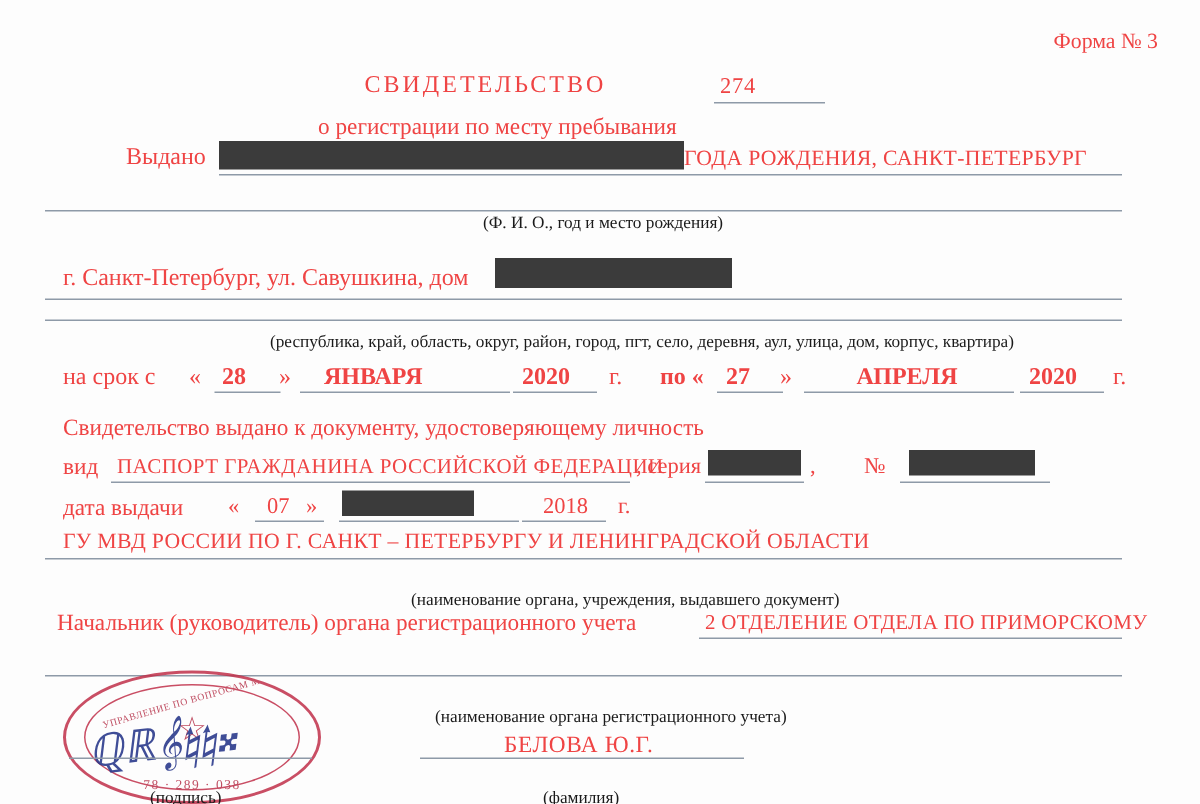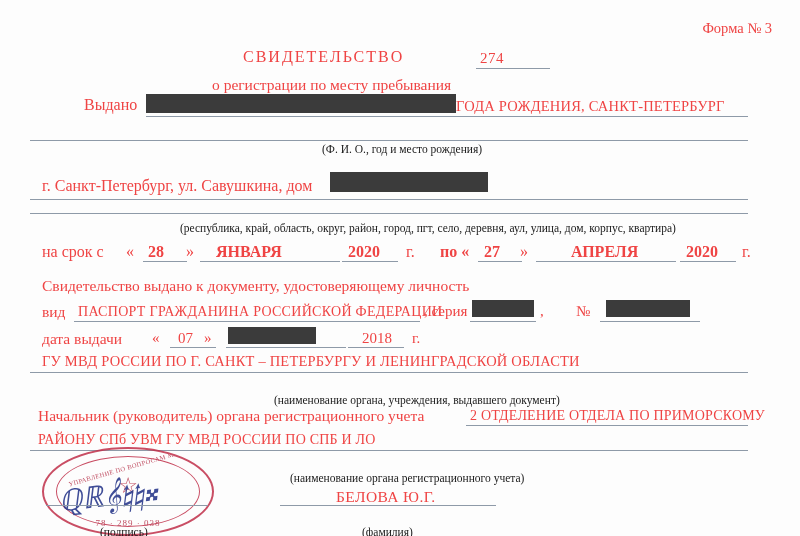--- a/index.html
+++ b/index.html
@@ -242,21 +242,20 @@
   <div class="rule" style="left:348px; top:347px; width:56px;"></div>
   <div class="t dv-g">г.</div>
 
   <div class="t organ">ГУ  МВД  РОССИИ  ПО  Г. САНКТ – ПЕТЕРБУРГУ  И  ЛЕНИНГРАДСКОЙ ОБЛАСТИ</div>
   <div class="rule" style="left:30px; top:372px; width:718px;"></div>
   <div class="caption" style="left:274px; top:375px;">(наименование органа, учреждения, выдавшего документ)</div>
 
   <div class="t chief">Начальник (руководитель) органа регистрационного учета</div>
   <div class="t chief-val">2 ОТДЕЛЕНИЕ ОТДЕЛА  ПО ПРИМОРСКОМУ</div>
   <div class="rule" style="left:466px; top:425px; width:282px;"></div>
-  <div class="t chief-val2">РАЙОНУ СПб УВМ  ГУ  МВД РОССИИ  ПО СПБ  И  ЛО</div>
   <div class="rule" style="left:30px; top:450px; width:718px;"></div>
   <div class="caption" style="left:290px; top:453px;">(наименование органа регистрационного учета)</div>
 
   <div class="stamp">
     <div class="stamp-inner"></div>
     <div class="stamp-text" style="left:22px; top:12px; transform:rotate(-16deg);">УПРАВЛЕНИЕ ПО ВОПРОСАМ МИГРАЦИИ</div>
     <div class="stamp-eagle">☆</div>
     <div class="stamp-bottom">78 · 289 · 038</div>
   </div>
   <div class="signature">ℚℝ𝄞𝄮𝄮𝄪</div>

